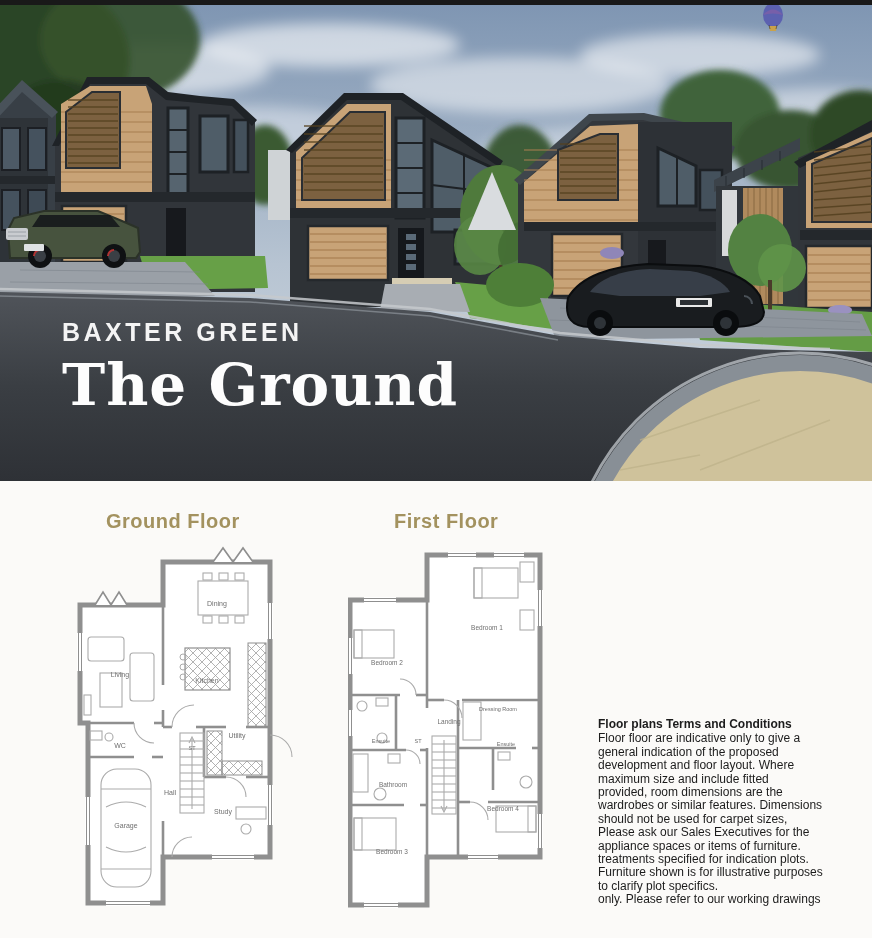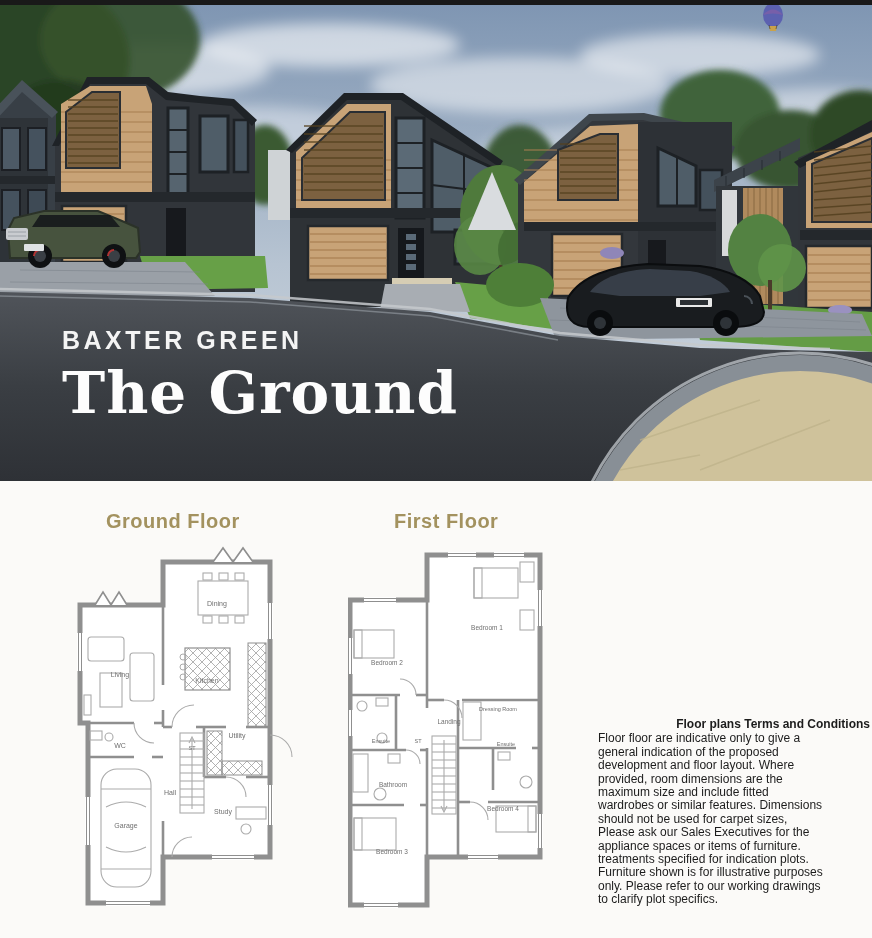--- a/index.html
+++ b/index.html
@@ -1,33 +1,33 @@
 <!DOCTYPE html>
 <html><head>
 <meta charset="utf-8">
 <style>
   html,body{margin:0;padding:0;}
   body{width:872px;height:938px;background:#fbfaf8;font-family:"Liberation Sans",sans-serif;position:relative;overflow:hidden;}
   .page{position:absolute;inset:0;width:872px;height:938px;background:#fbfaf8;}
   
   .hero{position:absolute;left:0;top:0;width:872px;height:481px;overflow:hidden;background:#9fb0c4;}
   .hero svg{display:block;}
-  .hero-text{position:absolute;left:62px;top:318px;color:#ffffff;margin-top:8px;}
+  .hero-text{position:absolute;left:62px;top:318px;color:#ffffff;}
   .dev-name{font-size:25px;font-weight:700;letter-spacing:3.5px;color:#f4f4f4;font-family:"Liberation Sans",sans-serif;}
   .house-name{font-size:58px;font-weight:700;font-family:"DejaVu Serif","Liberation Serif",serif;color:#fdfdfd;margin-top:4px;letter-spacing:1px;}
   
   .plan-title{position:absolute;font-size:20px;font-weight:700;color:#a3925f;letter-spacing:.5px;}
   .plan-title.ground{left:106px;top:510px;}
   .plan-title.first{left:394px;top:510px;text-align:right;}
   .plan-svg{position:absolute;}
   .plan-svg.ground{left:76px;top:545px;}
   .plan-svg.first{left:348px;top:550px;}
   
   .terms{position:absolute;left:598px;top:718px;width:272px;color:#1c1c1c;font-size:12px;line-height:13.4px;font-weight:500;}
-  .terms .terms-heading{font-weight:700;margin-bottom:1px;text-align:right;}
+  .terms .terms-heading{font-weight:700;margin-bottom:1px;}
   .terms div{white-space:nowrap;}
   text{font-family:"Liberation Sans",sans-serif;fill:#6f6f6f;}
 </style>
 </head>
 <body>
 
 <div class="page">
 
   <div class="hero">
     <svg width="872" height="481" viewBox="0 0 872 481">
@@ -604,26 +604,26 @@
       <text x="44" y="304">Bedroom 3</text>
     </g>
   </svg>
 
   <div class="terms">
     <div class="terms-heading">Floor plans Terms and Conditions</div>
     <div>
         <div>Floor floor are indicative only to give a</div>
         <div>general indication of the proposed</div>
         <div>development and floor layout. Where</div>
+        <div>maximum size and include fitted</div>
         <div>provided, room dimensions are the</div>
-        <div>maximum size and include fitted</div>
         <div>wardrobes or similar features. Dimensions</div>
         <div>should not be used for carpet sizes,</div>
         <div>Please ask our Sales Executives for the</div>
         <div>appliance spaces or items of furniture.</div>
         <div>treatments specified for indication plots.</div>
         <div>Furniture shown is for illustrative purposes</div>
+        <div>to clarify plot specifics.</div>
         <div>only. Please refer to our working drawings</div>
-        <div>to clarify plot specifics.</div>
       </div>
   </div>
 
 </div>
 
 </body></html>

